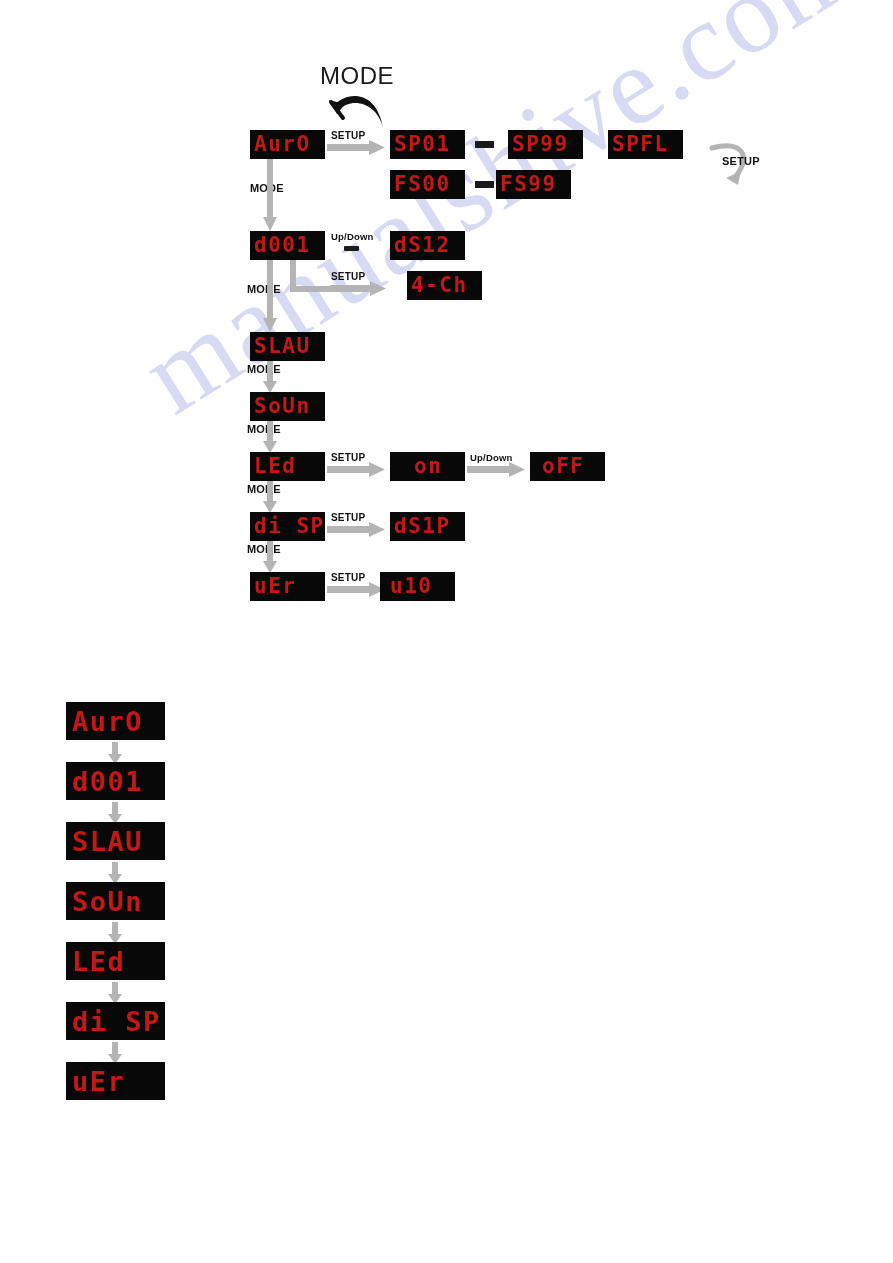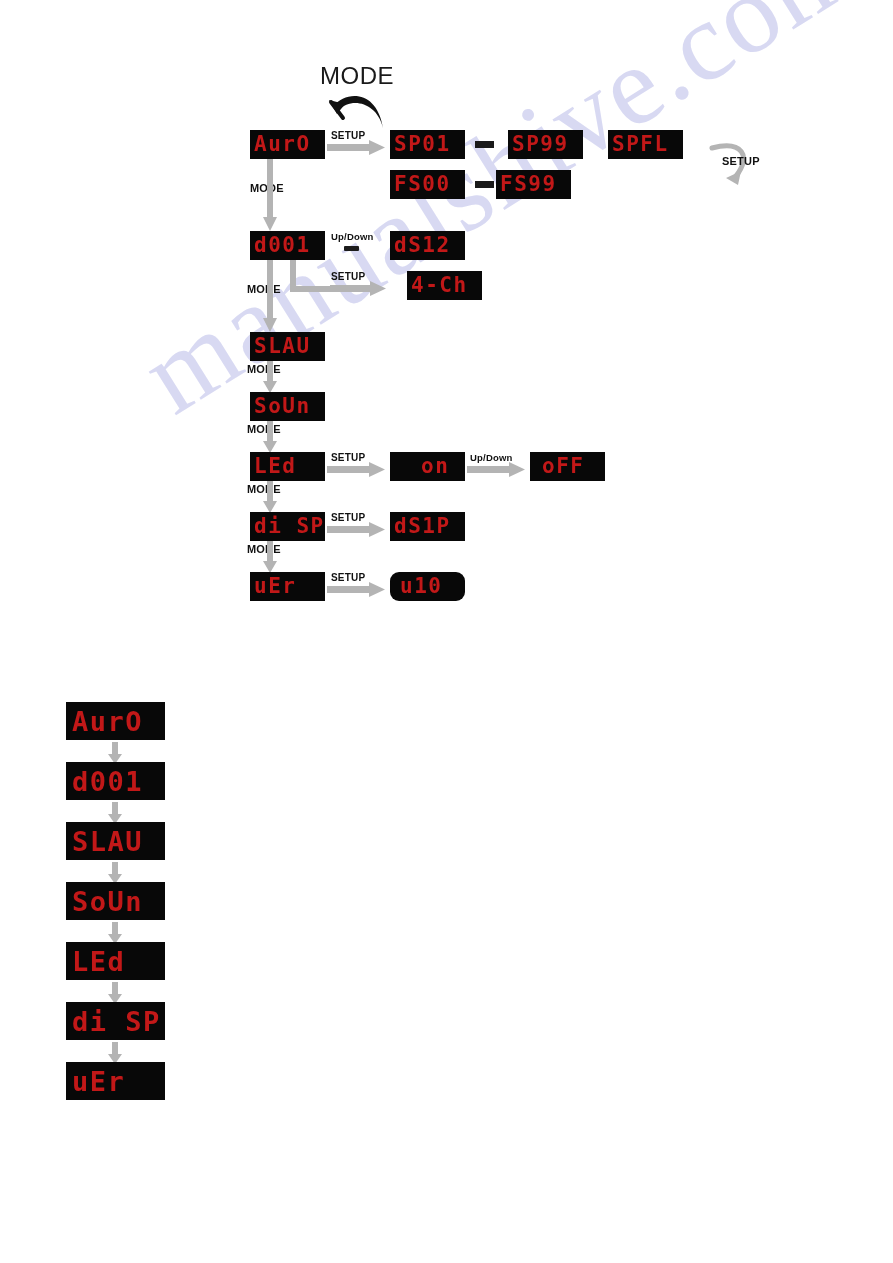--- a/index.html
+++ b/index.html
@@ -225,21 +225,21 @@
   <div class="disp sm" style="left:250px;top:452px;">
     <span class="seg-text">LEd</span>
   </div>
   <div class="lbl" style="left:331px;top:452px;">SETUP</div>
   <div class="arrow-h" style="left:327px;top:462px;width:58px;height:15px;">
     <svg viewBox="0 0 58 15" preserveAspectRatio="none">
       <path d="M0 4 L42 4 L42 0 L58 7.5 L42 15 L42 11 L0 11 Z" fill="#b4b4b4"></path>
     </svg>
   </div>
   <div class="disp sm" style="left:390px;top:452px;">
-    <span class="seg-text" style="margin-left:27px;">on</span>
+    <span class="seg-text" style="margin-left:20px;">on</span>
   </div>
 
   <div class="lbl updown" style="left:470px;top:452px;">Up/Down</div>
   <div class="arrow-h" style="left:467px;top:462px;width:58px;height:15px;">
     <svg viewBox="0 0 58 15" preserveAspectRatio="none">
       <path d="M0 4 L42 4 L42 0 L58 7.5 L42 15 L42 11 L0 11 Z" fill="#b4b4b4"></path>
     </svg>
   </div>
   <div class="disp sm" style="left:530px;top:452px;">
     <span class="seg-text" style="margin-left:8px;">oFF</span>
@@ -274,21 +274,21 @@
 
   <div class="disp sm" style="left:250px;top:572px;">
     <span class="seg-text">uEr</span>
   </div>
   <div class="lbl" style="left:331px;top:572px;">SETUP</div>
   <div class="arrow-h" style="left:327px;top:582px;width:58px;height:15px;">
     <svg viewBox="0 0 58 15" preserveAspectRatio="none">
       <path d="M0 4 L42 4 L42 0 L58 7.5 L42 15 L42 11 L0 11 Z" fill="#b4b4b4"></path>
     </svg>
   </div>
-  <div class="disp sm" style="left:390px;top:572px;border-radius:9px;">
+  <div class="disp sm" style="left:380px;top:572px;">
     <span class="seg-text" style="margin-left:6px;">u10</span>
   </div>
 
   <div class="disp lg" style="left:66px;top:702px;">
     <span class="seg-text">AurO</span>
   </div>
   <div class="arrow-v" style="left:108px;top:742px;height:22px;width:14px;">
     <svg viewBox="0 0 14 22" preserveAspectRatio="none">
       <path d="M4 0 L10 0 L10 12 L14 12 L7 22 L0 12 L4 12 Z" fill="#b4b4b4"></path>
     </svg>

